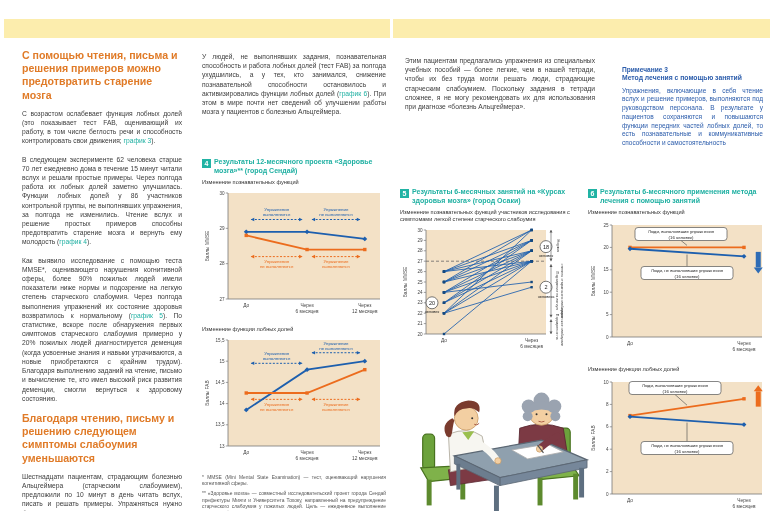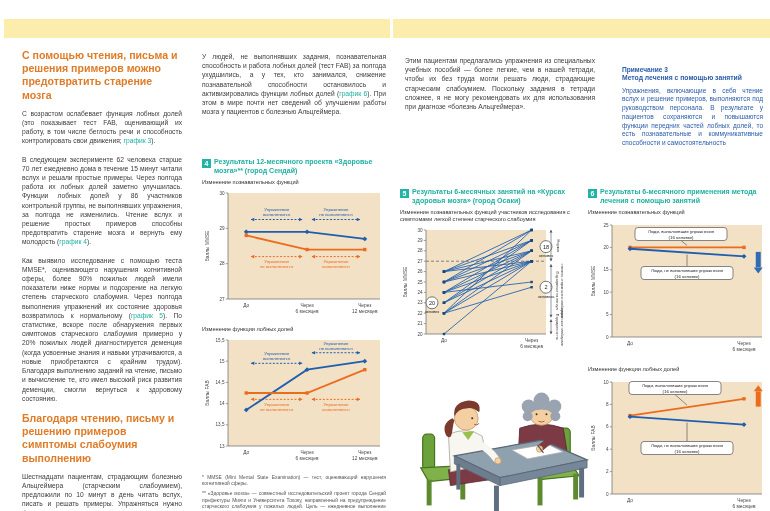--- a/index.html
+++ b/index.html
@@ -39,21 +39,21 @@
 <body>
 
 <div class="page" id="pageL">
   <div class="band"></div>
 
   <div class="col" id="colL1">
     <h2 class="head">С помощью чтения, письма и решения примеров можно предотвратить старение мозга</h2>
     <p class="body"><span>С возрастом ослабевает функция лобных долей (это показывает тест FAB, оценивающий их работу, в том числе беглость речи и способность контролировать свои движения; </span><span class="tlink">график 3</span><span>).</span></p>
     <p class="body"><span>В следующем эксперименте 62 человека старше 70 лет ежедневно дома в течение 15 минут читали вслух и решали простые примеры. Через полгода работа их лобных долей заметно улучшилась. Функции лобных долей у 86 участников контрольной группы, не выполнявших упражнения, за полгода не изменились. Чтение вслух и решение простых примеров способны предотвратить старение мозга и вернуть ему молодость (</span><span class="tlink">график 4</span><span>).</span></p>
     <p class="body"><span>Как выявило исследование с помощью теста MMSE*, оценивающего нарушения когнитивной сферы, более 90% пожилых людей имели показатели ниже нормы и подозрение на легкую степень старческого слабоумия. Через полгода выполнения упражнений их состояние здоровья возвратилось к нормальному (</span><span class="tlink">график 5</span><span>). По статистике, вскоре после обнаружения первых симптомов старческого слабоумия примерно у 20% пожилых людей диагностируется деменция (когда усвоенные знания и навыки утрачиваются, а новые приобретаются с крайним трудом). Благодаря выполнению заданий на чтение, письмо и вычисление те, кто имел высокий риск развития деменции, смогли вернуться к здоровому состоянию.</span></p>
-    <h2 class="head second">Благодаря чтению, письму и решению примеров симптомы слабоумия выполнению</h2>
+    <h2 class="head second">Благодаря чтению, письму и решению следующем симптомы слабоумия уменьшаются</h2>
     <p class="body">Шестнадцати пациентам, страдающим болезнью Альцгеймера (старческим слабоумием), предложили по 10 минут в день читать вслух, писать и решать примеры. Упражняться нужно было от двух до пяти раз в неделю (метод</p>
   </div>
 
   <div class="col" id="colL2">
     <p class="body"><span>У людей, не выполнявших задания, познавательная способность и работа лобных долей (тест FAB) за полгода ухудшились, а у тех, кто занимался, снижение познавательной способности остановилось и активизировались функции лобных долей (</span><span class="tlink">график 6</span><span>). При этом в мире почти нет сведений об улучшении работы мозга у пациентов с болезнью Альцгеймера.</span></p>
   </div>
 
   <div class="fig" id="fig4">
     <div class="fig-head">
       <span class="fig-badge">4</span>

